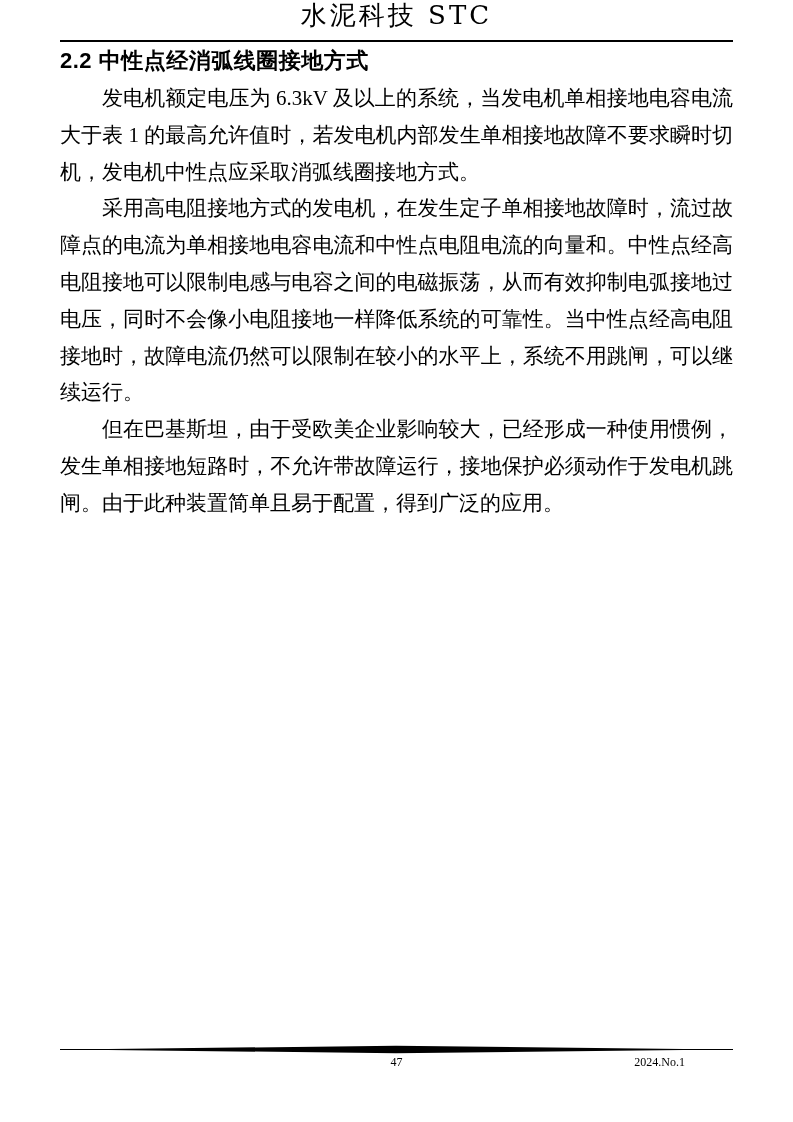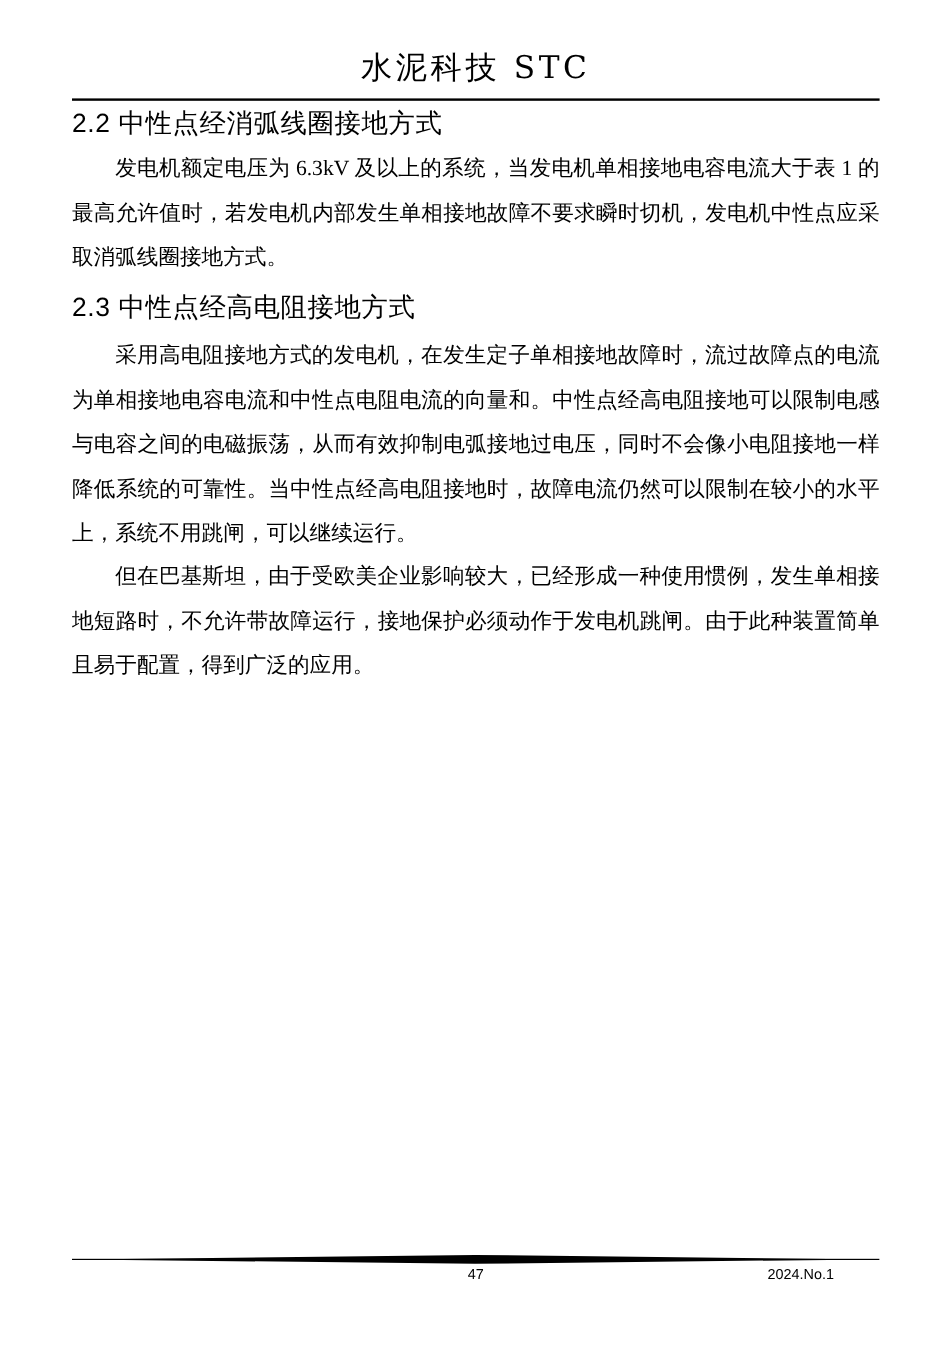--- a/index.html
+++ b/index.html
@@ -17,50 +17,49 @@
   }
   .page {
     position: relative;
     width: 793px;
     height: 1122px;
     box-sizing: border-box;
     padding: 0 60px;
   }
   
   .journal-title {
-    padding-top: 42px;
     text-align: center;
     font-size: 26px;
     line-height: 30px;
     letter-spacing: 3px;
     font-family: "DejaVu Serif", serif;
     font-weight: 500;
   }
   .header-rule {
     margin-top: 10px;
     border: none;
     border-top: 2.5px solid #000;
     height: 0;
   }
   
   .section-heading {
     font-family: "Liberation Sans", "DejaVu Sans", sans-serif;
-    font-weight: normal;
+    font-weight: bold;
     font-size: 22px;
     line-height: 28px;
     margin: 5px 0 5px 0;
     letter-spacing: 0.5px;
   }
   .section-heading.second {
     margin-top: 10px;
     margin-bottom: 8px;
   }
   
   .body-paragraph {
-    font-size: 18px;
+    font-size: 21px;
     line-height: 36.8px;
     margin: 0;
     text-align: justify;
     text-justify: inter-character;
     text-indent: 2em;
     word-break: break-all;
   }
   
   .footer {
     position: absolute;
@@ -69,47 +68,46 @@
     top: 1045px;
   }
   .footer-rule {
     display: block;
     width: 100%;
     height: 9px;
   }
   .footer-meta {
     position: relative;
     height: 16px;
-    font-family: Liberation Sans, sans-serif;
+    font-family: Liberation Serif, serif;
     font-size: 12px;
     line-height: 16px;
   }
   .page-number {
     position: absolute;
     left: 0;
     right: 0;
     text-align: center;
   }
   .issue-label {
     position: absolute;
-    right: 38px;
+    right: 48px;
   }
 </style>
 </head>
 <body>
 
 <div class="page">
 
   <div class="journal-title">水泥科技 STC</div>
   <div class="header-rule"></div>
 
   <div class="section-heading">2.2 中性点经消弧线圈接地方式</div>
   <p class="body-paragraph">发电机额定电压为 6.3kV 及以上的系统，当发电机单相接地电容电流大于表 1 的最高允许值时，若发电机内部发生单相接地故障不要求瞬时切机，发电机中性点应采取消弧线圈接地方式。</p>
 
-  <div class="section-heading second">2.3 中性点经高电阻接地方式</div>
   <p class="body-paragraph">采用高电阻接地方式的发电机，在发生定子单相接地故障时，流过故障点的电流为单相接地电容电流和中性点电阻电流的向量和。中性点经高电阻接地可以限制电感与电容之间的电磁振荡，从而有效抑制电弧接地过电压，同时不会像小电阻接地一样降低系统的可靠性。当中性点经高电阻接地时，故障电流仍然可以限制在较小的水平上，系统不用跳闸，可以继续运行。</p>
   <p class="body-paragraph">但在巴基斯坦，由于受欧美企业影响较大，已经形成一种使用惯例，发生单相接地短路时，不允许带故障运行，接地保护必须动作于发电机跳闸。由于此种装置简单且易于配置，得到广泛的应用。</p>
 
   <div class="footer">
     <svg class="footer-rule" viewBox="0 0 673 9" preserveAspectRatio="none">
       <rect x="0" y="4" width="673" height="1" fill="#000"></rect>
       <polygon points="6,4.5 336,0.8 667,4.5 336,8.2" fill="#000"></polygon>
     </svg>
     <div class="footer-meta">
       <span class="page-number">47</span>

